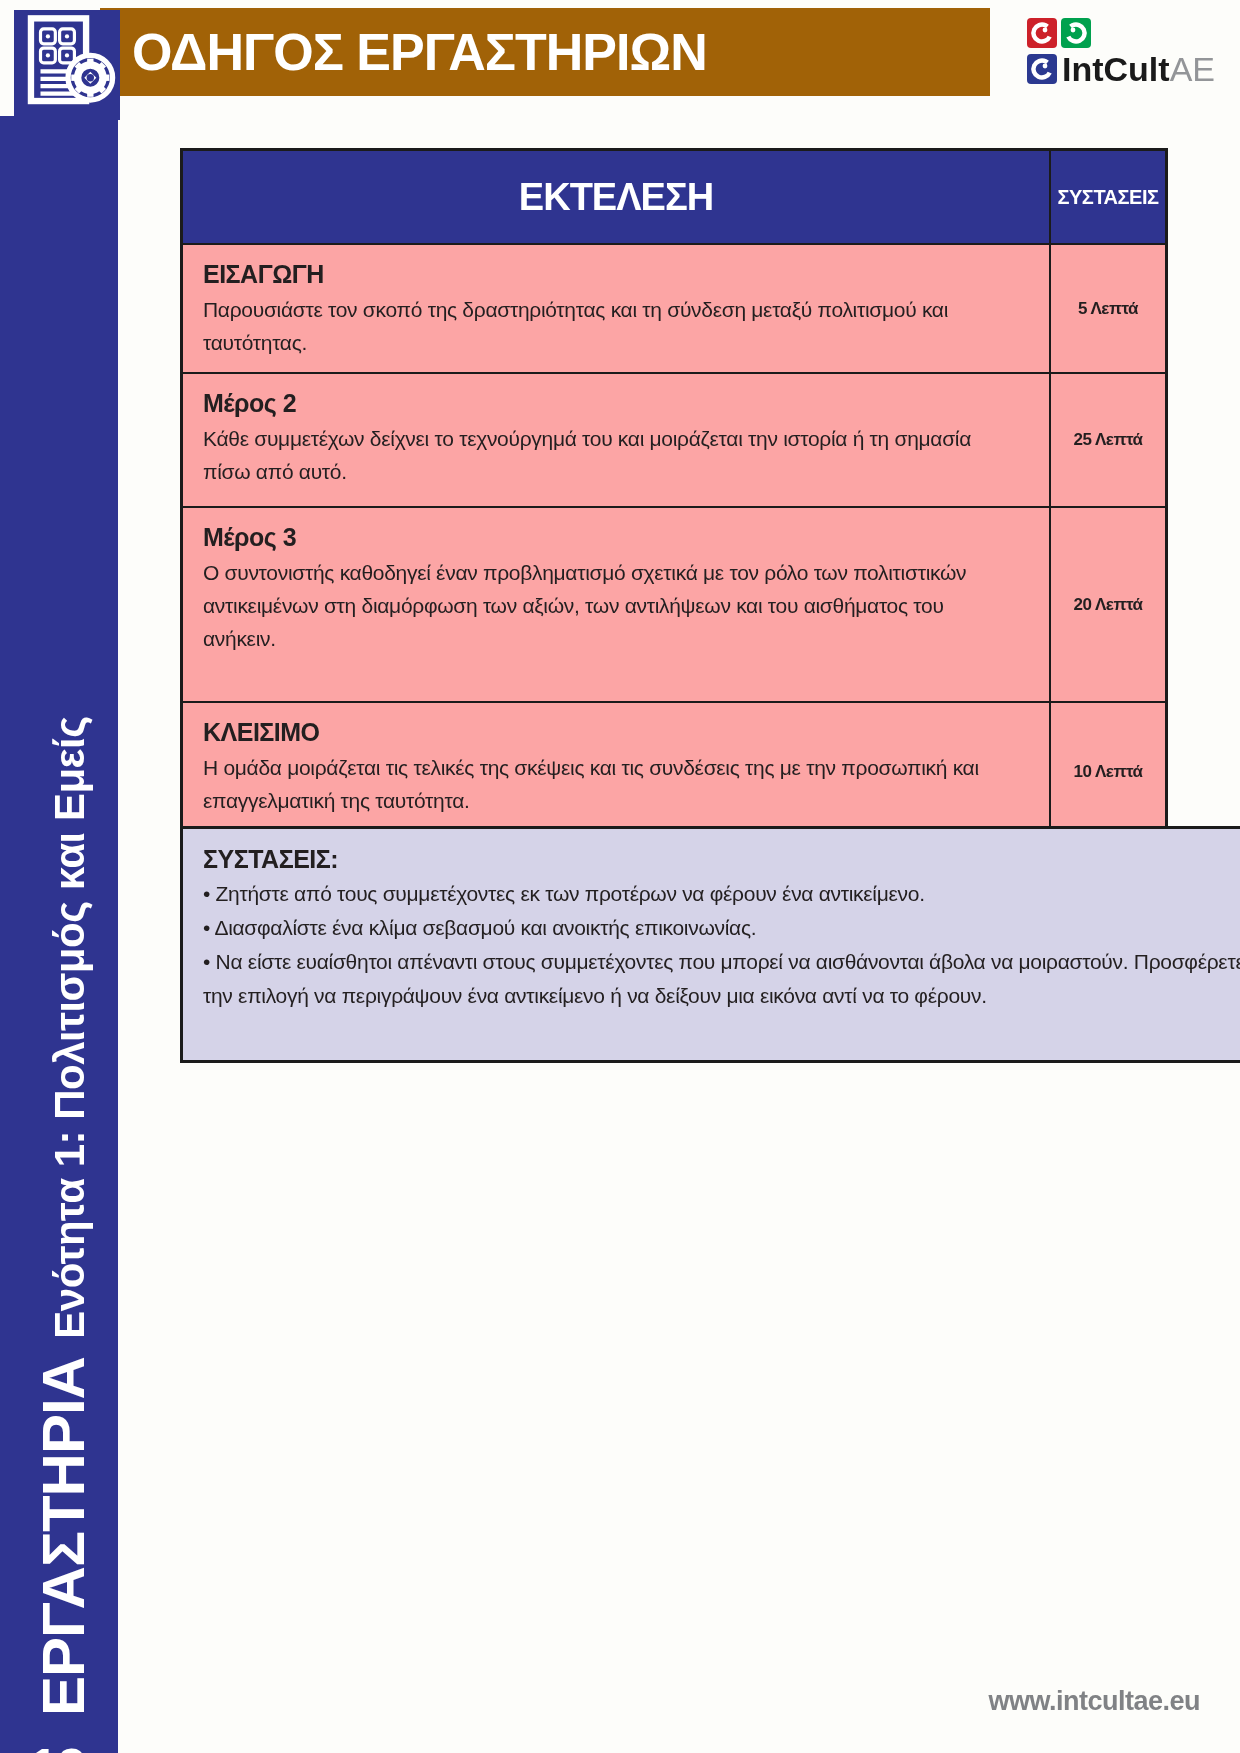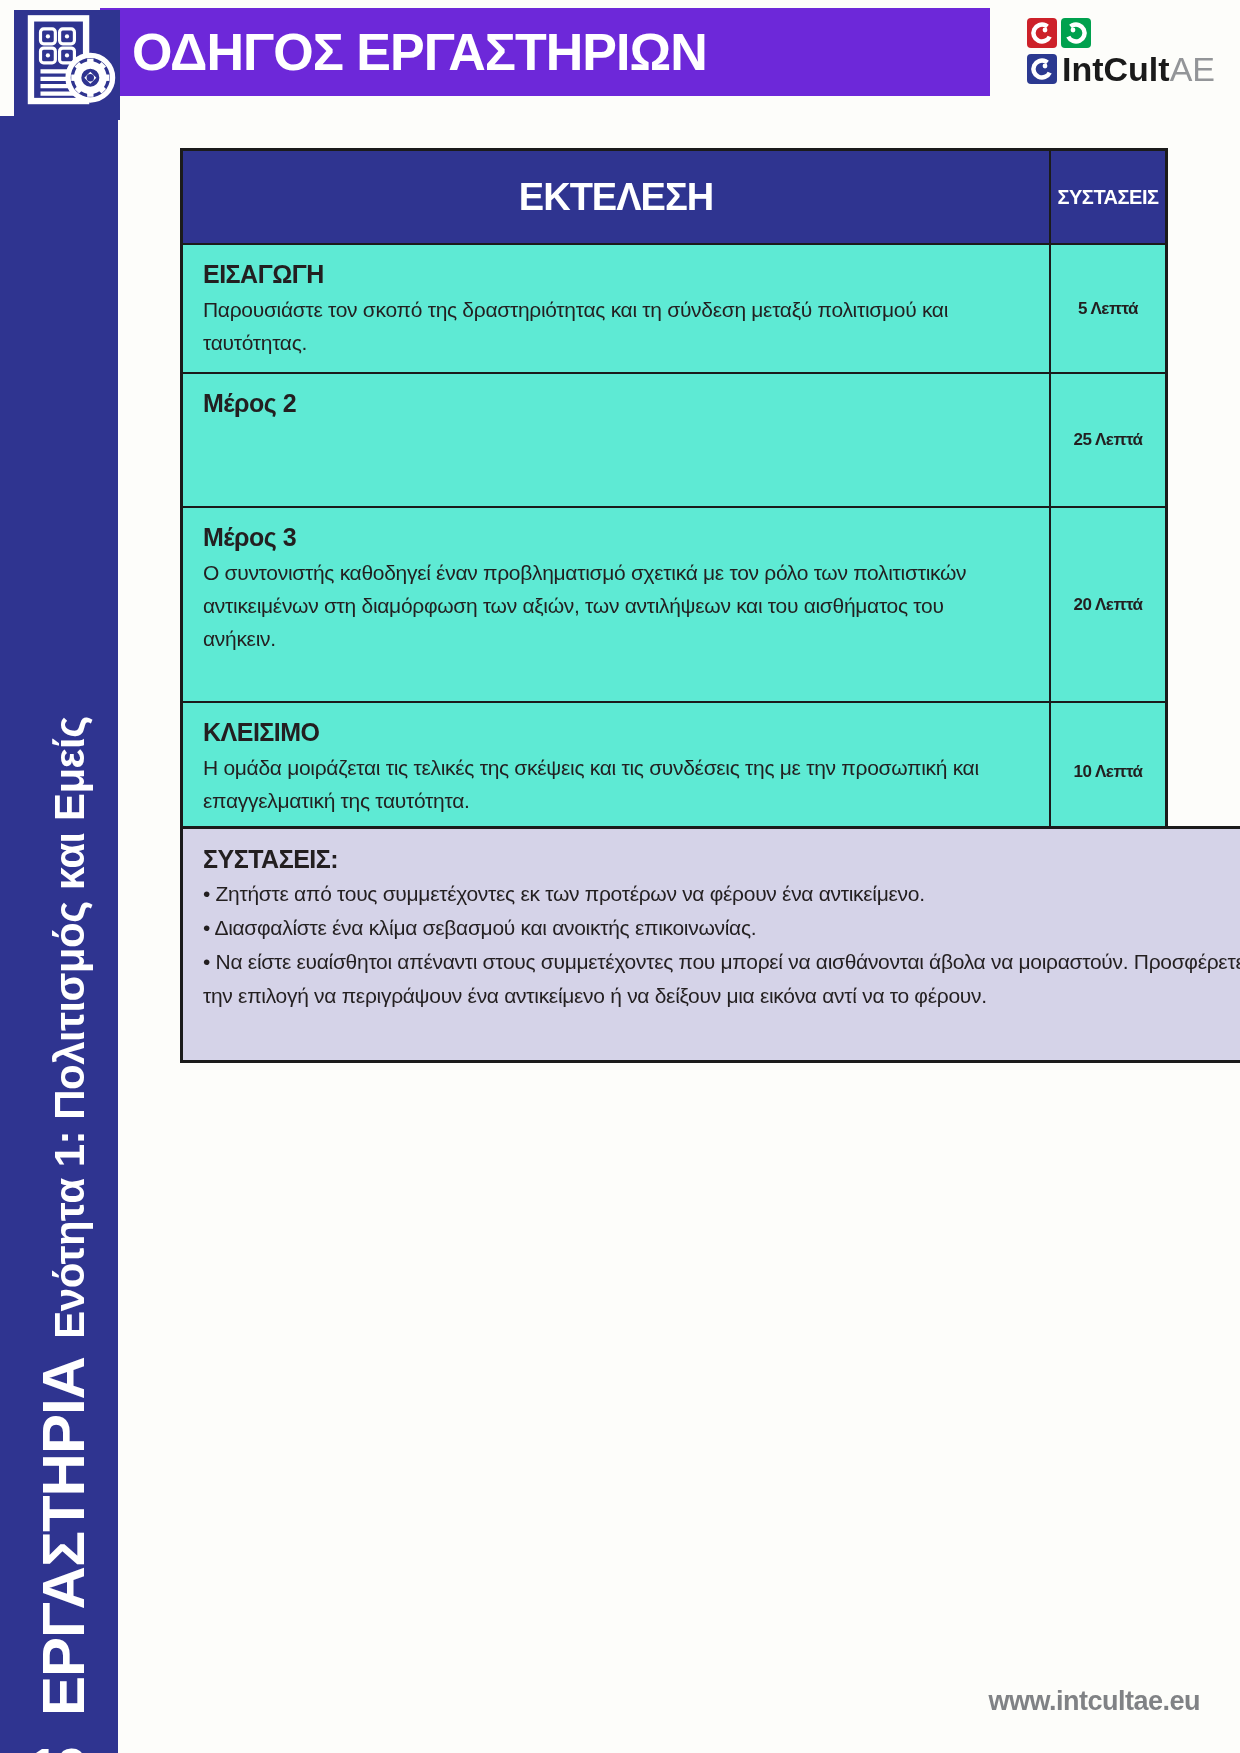--- a/index.html
+++ b/index.html
@@ -23,21 +23,21 @@
   .sv-main { font-size:60px; font-weight:bold; letter-spacing:-1px; }
   .sv-sub  { font-size:42px; font-weight:bold; letter-spacing:-0.5px; margin-left:14px; }
   .page-number {
     position:absolute; left:30px; top:1622px;
     color:#ffffff; font-size:50px; font-weight:bold;
   }
 
   
   .header-bar {
     position:absolute; left:100px; top:8px; width:890px; height:88px;
-    background:#6d28d9; display:flex; align-items:center;
+    background:#a16207; display:flex; align-items:center;
   }
   .header-bar h1 {
     margin-left:32px; color:#ffffff; font-size:52px; font-weight:bold;
     letter-spacing:-1px;
   }
   .header-icon {
     position:absolute; left:14px; top:10px; width:106px; height:110px;
     background:#2f3490;
   }
   .header-icon svg { width:100%; height:100%; }
@@ -54,21 +54,21 @@
   .logo-text {
     position:absolute; left:35px; top:34px; height:34px;
     font-size:34px; line-height:34px; white-space:nowrap;
   }
   .logo-text .lt-bold  { font-weight:bold; color:#1a1a1a; }
   .logo-text .lt-light { font-weight:normal; color:#939598; }
 
   
   .exec-table {
     position:absolute; left:180px; top:148px; width:988px;
-    border:3px solid #1b1b1b; background:#5eead4;
+    border:3px solid #1b1b1b; background:#fca5a5;
     color:#231f20;
   }
   .trow { display:flex; border-top:2px solid #1b1b1b; }
   .trow:first-child { border-top:none; }
   .cell-main { flex:1; padding:13px 34px 0 20px; }
   .cell-main p { font-size:21px; line-height:33px; letter-spacing:-0.3px; max-width:805px; }
   .cell-main .row-title { font-size:25px; font-weight:bold; letter-spacing:-0.5px; line-height:33px; margin-bottom:2px; }
   .cell-dur {
     width:116px; border-left:2px solid #1b1b1b;
     display:flex; align-items:center; justify-content:center;
@@ -204,20 +204,21 @@
       <div class="cell-main">
         <div class="row-title">ΕΙΣΑΓΩΓΗ</div>
         <p>Παρουσιάστε τον σκοπό της δραστηριότητας και τη σύνδεση μεταξύ πολιτισμού και ταυτότητας.</p>
       </div>
       <div class="cell-dur">5 Λεπτά</div>
     </div>
 
     <div class="trow r2">
       <div class="cell-main">
         <div class="row-title">Μέρος 2</div>
+        <p>Κάθε συμμετέχων δείχνει το τεχνούργημά του και μοιράζεται την ιστορία ή τη σημασία πίσω από αυτό.</p>
       </div>
       <div class="cell-dur">25 Λεπτά</div>
     </div>
 
     <div class="trow r3">
       <div class="cell-main">
         <div class="row-title">Μέρος 3</div>
         <p>Ο συντονιστής καθοδηγεί έναν προβληματισμό σχετικά με τον ρόλο των πολιτιστικών αντικειμένων στη διαμόρφωση των αξιών, των αντιλήψεων και του αισθήματος του ανήκειν.</p>
       </div>
       <div class="cell-dur">20 Λεπτά</div>

